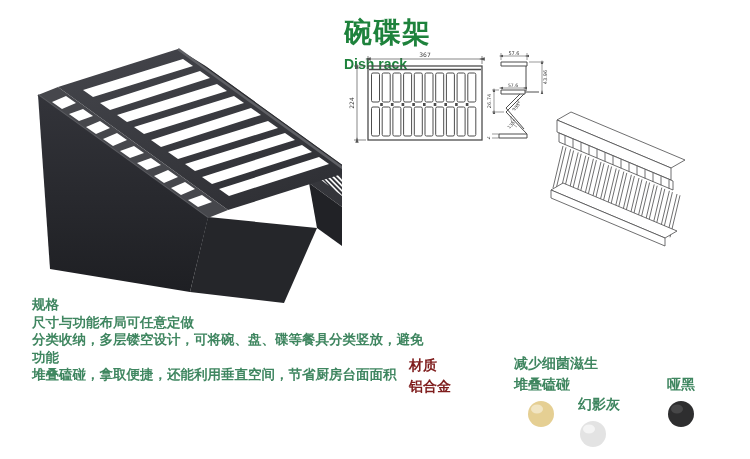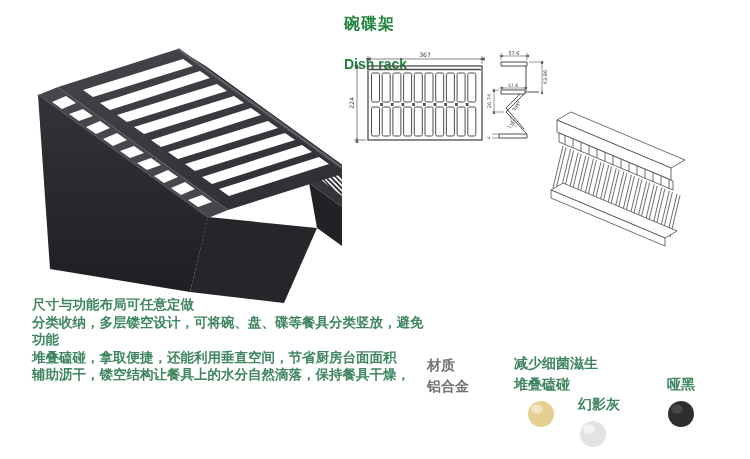--- a/index.html
+++ b/index.html
@@ -1,24 +1,24 @@
 <!DOCTYPE html>
 <html><head>
 <meta charset="utf-8">
 <style>
   html,body{margin:0;padding:0;}
   body{
     width:750px;height:459px;background:#ffffff;position:relative;overflow:hidden;
     font-family:"Liberation Sans","DejaVu Sans",sans-serif;
   }
   .abs{position:absolute;}
-  .title-zh{left:344px;top:14px;font-size:16px;font-weight:700;color:#1e823c;letter-spacing:1px;}
+  .title-zh{left:344px;top:14px;font-size:28px;font-weight:700;color:#1e823c;letter-spacing:1px;}
   .title-en{left:344px;top:56px;font-size:14px;font-weight:700;color:#1e823c;}
   .specs{left:32px;top:296px;font-size:13.5px;line-height:17.5px;font-weight:600;color:#3f8660;white-space:nowrap;}
-  .mat{left:427px;top:355px;font-size:14px;line-height:21px;font-weight:600;color:#737373;}
+  .mat{left:409px;top:355px;font-size:14px;line-height:21px;font-weight:600;color:#7f1d1d;}
   .colors-label{left:514px;top:355px;font-size:14px;font-weight:600;color:#3f8660;}
   .swatch{font-size:14px;font-weight:600;color:#3f8660;text-align:left;}
   .swatch .circ{display:block;margin-top:6px;}
   svg text{font-family:"DejaVu Sans","Liberation Sans",sans-serif;fill:#3a3a3a;}
 </style>
 </head>
 <body>
 
 <svg class="abs" style="left:22px;top:45px" width="320" height="260" viewBox="0 0 320 260">
   <defs>
@@ -243,25 +243,25 @@
       <path d="M128,92 L118,134"></path>
         <path d="M131,93.3 L121,135.3"></path>
     </g>
 
     <polygon points="2,88 116,136 128,129 14,81"></polygon>
     <polygon points="2,88 116,136 116,144 2,96"></polygon>
   </g>
 </svg>
 
 <div class="abs specs">
+  <div>规格</div>
   <div>尺寸与功能布局可任意定做</div>
   <div>分类收纳，多层镂空设计，可将碗、盘、碟等餐具分类竖放，避免</div>
   <div>功能</div>
   <div>堆叠磕碰，拿取便捷，还能利用垂直空间，节省厨房台面面积</div>
-  <div>辅助沥干，镂空结构让餐具上的水分自然滴落，保持餐具干燥，</div>
 </div>
 
 <div class="abs mat">
   <div>材质</div>
   <div>铝合金</div>
 </div>
 
 <div class="abs colors-label">减少细菌滋生</div>
 
 <div class="abs swatch" style="left:514px;top:376px">

